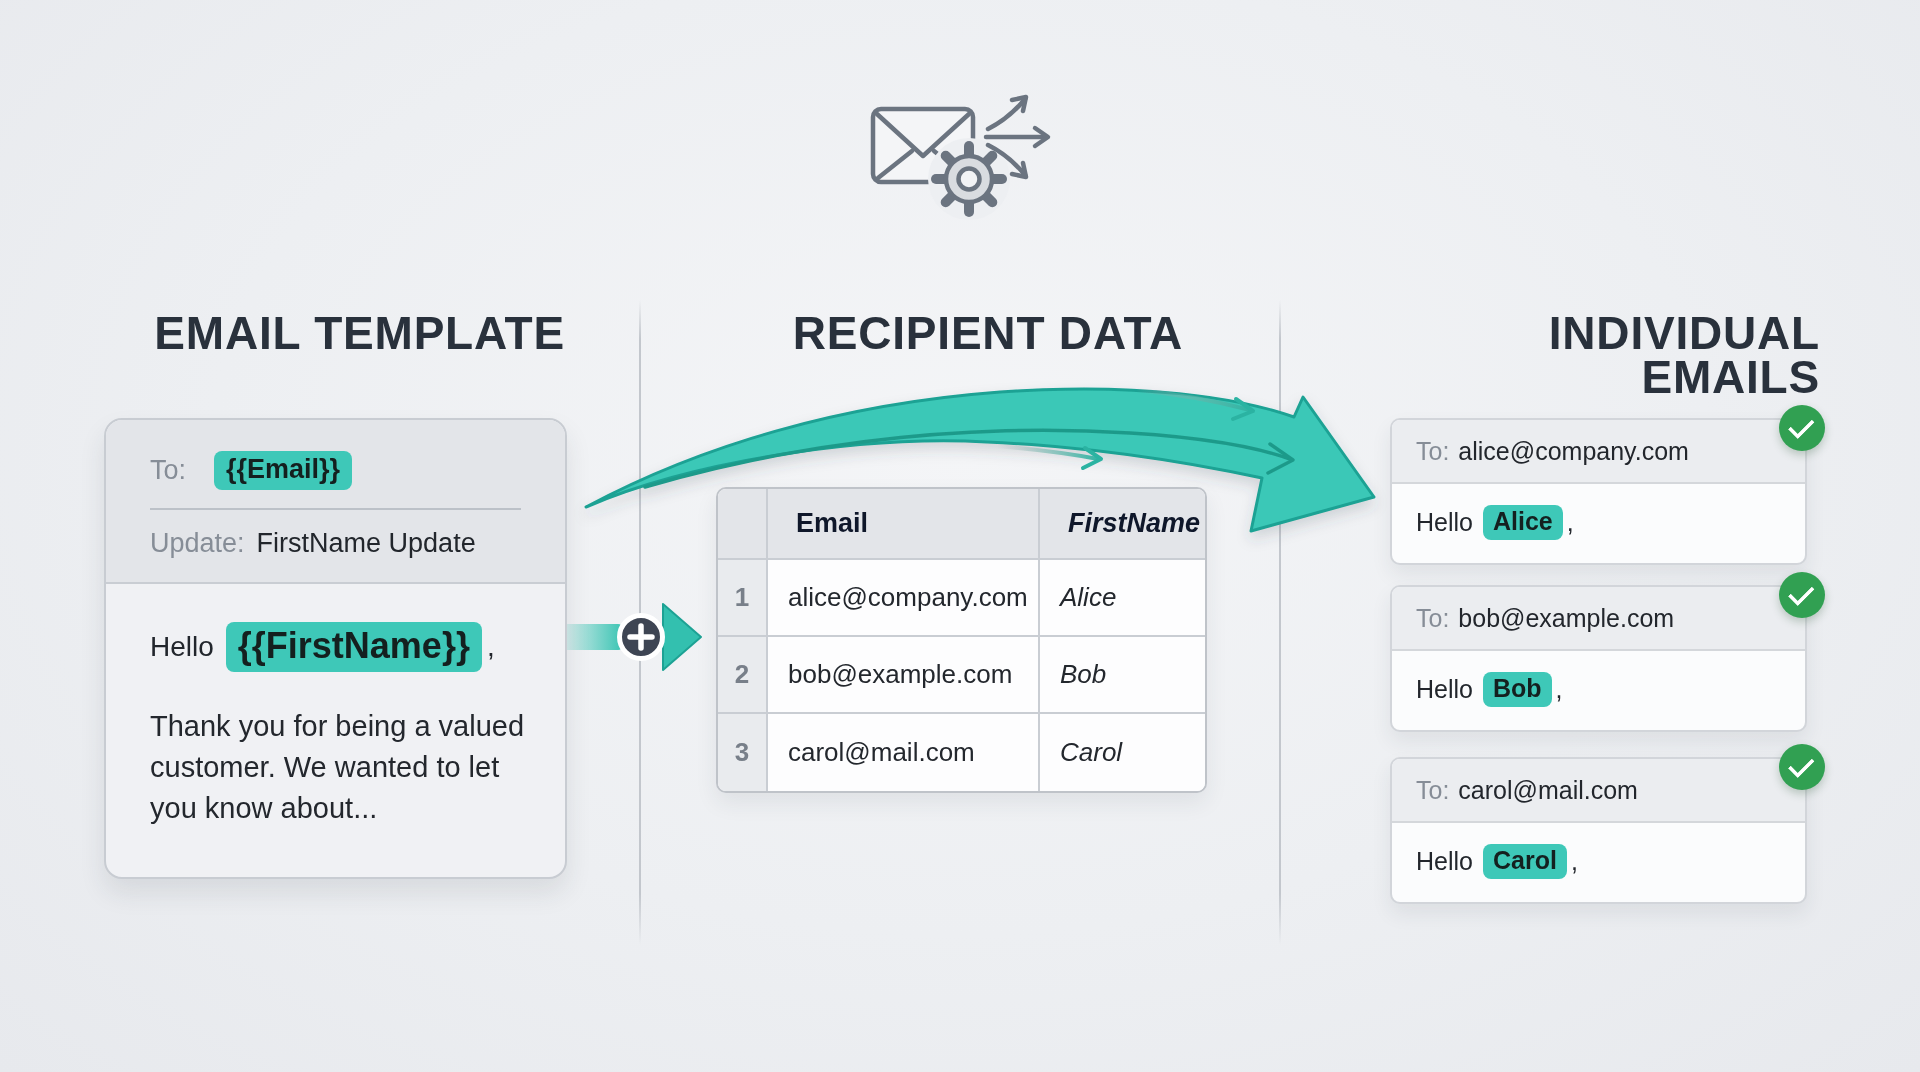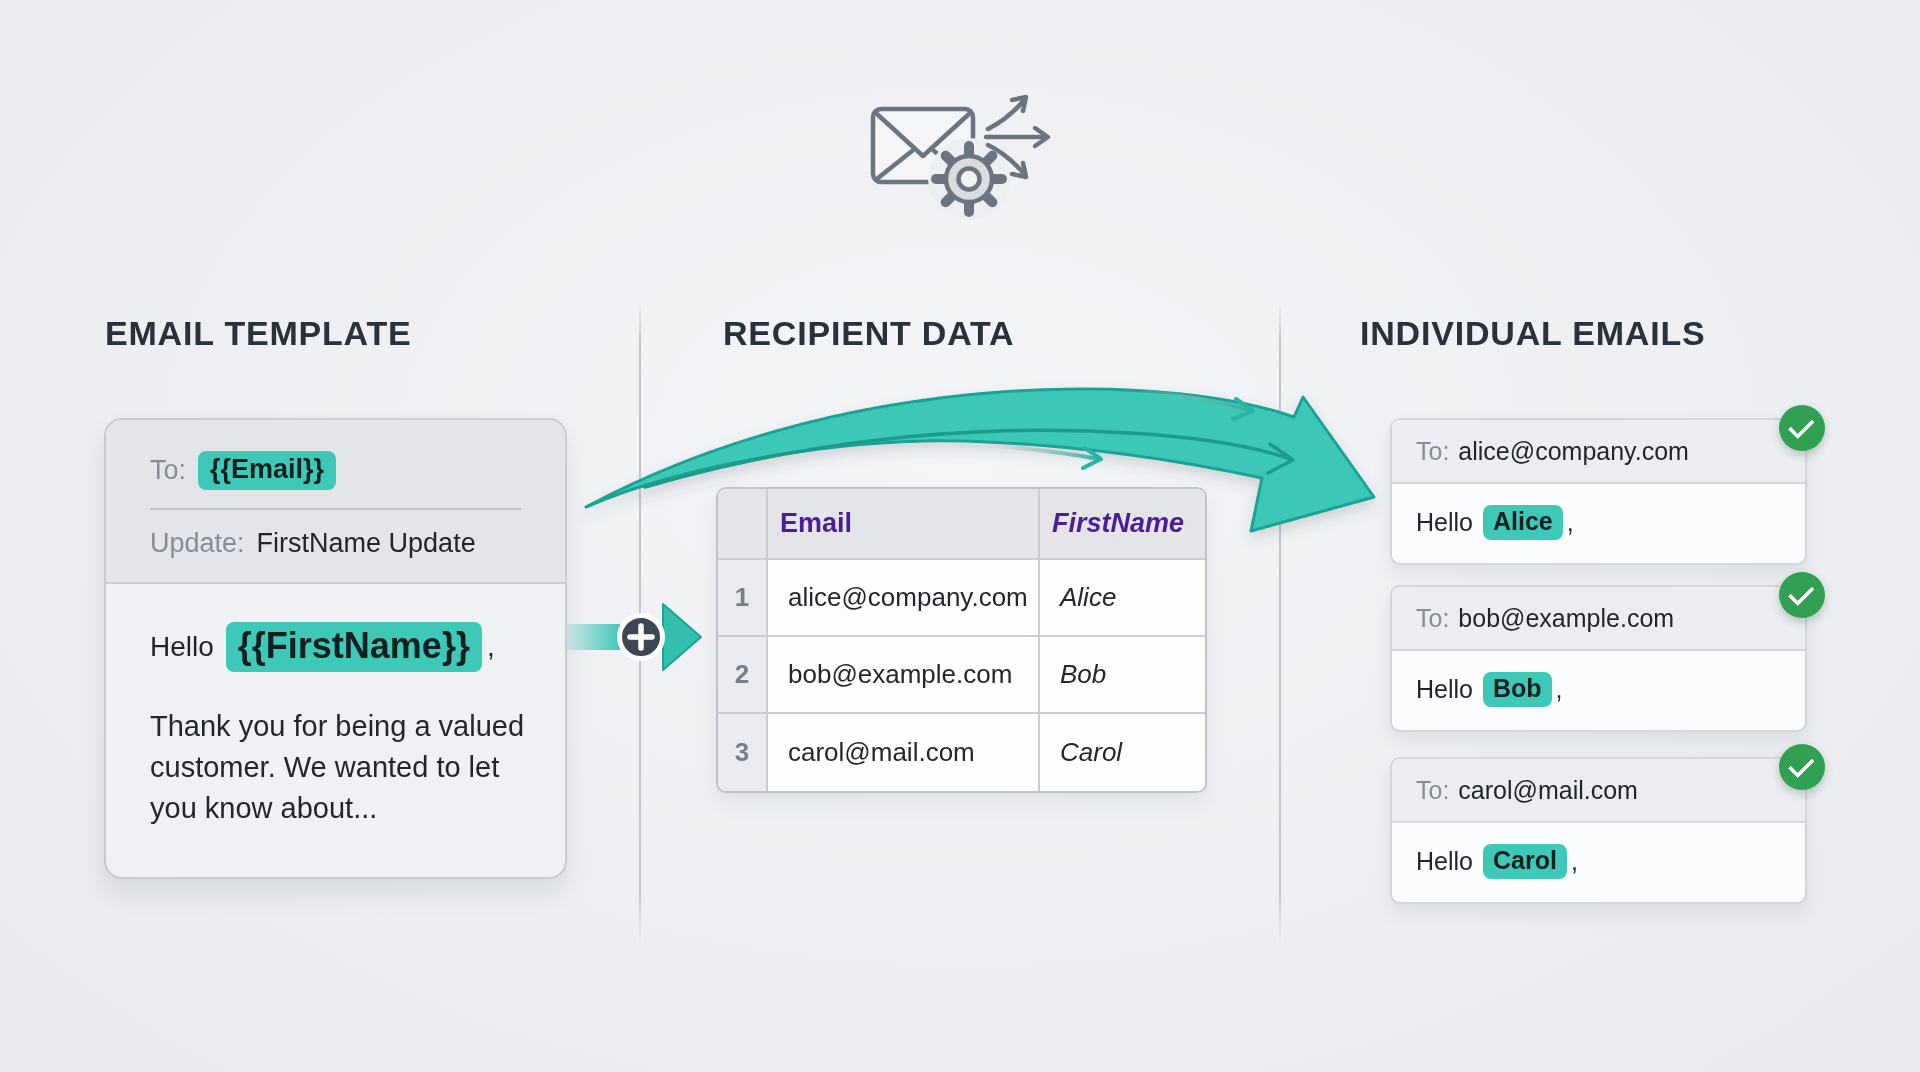--- a/index.html
+++ b/index.html
@@ -8,21 +8,21 @@
     font-family:"Liberation Sans","DejaVu Sans",sans-serif;
     background:#edeff2;
   }
   #canvas{
     position:relative;width:1920px;height:1072px;
     background:radial-gradient(ellipse at 50% 42%, #f4f5f7 0%, #edeff2 55%, #e7e9ed 100%);
   }
   
   .col-title{
     position:absolute;top:311px;height:44px;line-height:44px;
-    text-align:left;font-size:34px;font-weight:700;letter-spacing:.8px;
+    text-align:right;font-size:46px;font-weight:700;letter-spacing:.8px;
     color:#29313c;z-index:3;
   }
   
   .v-divider{
     position:absolute;top:300px;height:645px;width:2px;z-index:1;
     background:linear-gradient(to bottom, rgba(195,199,205,0), #c3c7cd 6%, #c3c7cd 92%, rgba(195,199,205,0));
   }
   
   #art{position:absolute;left:0;top:0;z-index:2;pointer-events:none;}
   
@@ -35,42 +35,42 @@
     background:#e3e5e9;border-bottom:2px solid #c9cdd3;
     padding:24px 44px 16px 44px;
   }
   .tpl-to-row{height:52px;display:flex;align-items:center;font-size:27px;}
   .muted{color:#868d97;}
   .dark{color:#22262c;}
   .chip{
     background:#3ec8b8;color:#14201f;font-weight:700;
     border-radius:8px;padding:3px 12px 5px 12px;display:inline-block;
   }
-  .tpl-head .chip{margin-left:12px;font-size:27px;padding-left:12px;}
+  .tpl-head .chip{margin-left:28px;font-size:27px;padding-left:12px;}
   .tpl-hr{border:none;border-top:2px solid #bcc1c8;margin:12px 0 10px 0;}
   .tpl-subject-row{height:46px;display:flex;align-items:center;font-size:27px;}
   .tpl-subject-row .dark{margin-left:12px;}
   .tpl-body{padding:38px 40px 0 44px;background:#f0f1f4;}
   .greet{font-size:28px;color:#22262c;display:flex;align-items:center;}
   .greet .chip{margin:0 5px 0 12px;font-size:36px;}
   .tpl-paragraph{
     margin-top:34px;width:392px;font-size:29px;line-height:41px;color:#23272d;
   }
   
   .rec-table{
     position:absolute;left:716px;top:487px;width:487px;height:302px;z-index:3;
     display:grid;grid-template-columns:50px 272px 165px;grid-template-rows:71px 77px 77px 77px;
     background:#fdfdfe;border:2px solid #bfc3c9;border-radius:10px;overflow:hidden;
     box-shadow:0 10px 22px rgba(40,50,60,.08);
   }
   .cell{border-right:2px solid #c9cdd3;border-bottom:2px solid #c9cdd3;
         display:flex;align-items:center;box-sizing:border-box;}
   .cell.last-col{border-right:none;font-style:italic;}
   .cell.last-row{border-bottom:none;}
-  .cell.head{background:#e3e5e9;font-weight:700;font-size:27px;color:#4c1d95;padding-left:12px;}
+  .cell.head{background:#e3e5e9;font-weight:700;font-size:27px;color:#0f172a;padding-left:28px;}
   .cell.num{background:#e9ebee;justify-content:center;color:#787f89;font-size:26px;font-weight:700;}
   .cell.data{background:#fdfdfe;font-size:26px;color:#23272d;padding-left:20px;}
   
   .mail-card{
     position:absolute;left:1390px;width:413px;height:143px;z-index:3;
     background:#fbfcfd;border:2px solid #d2d5da;border-radius:10px;overflow:hidden;
     box-shadow:0 10px 20px rgba(40,50,60,.08);
   }
   .mail-head{
     height:62px;background:#ebedf0;border-bottom:2px solid #d4d7db;

